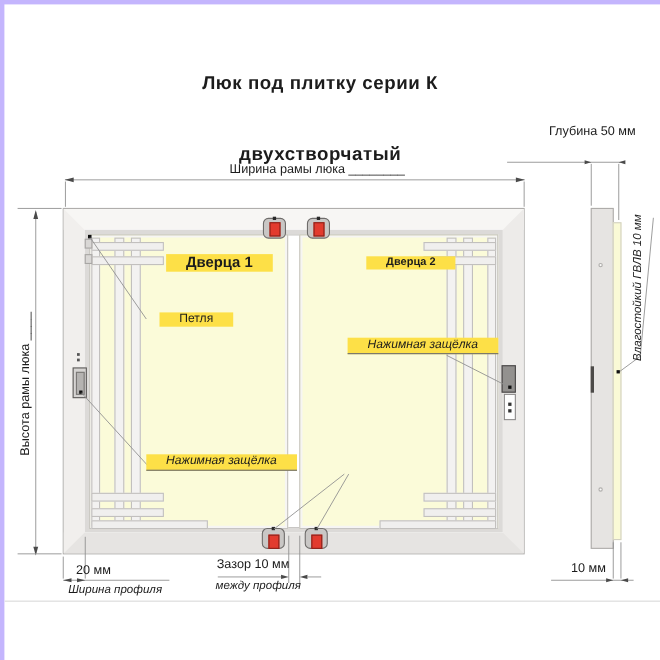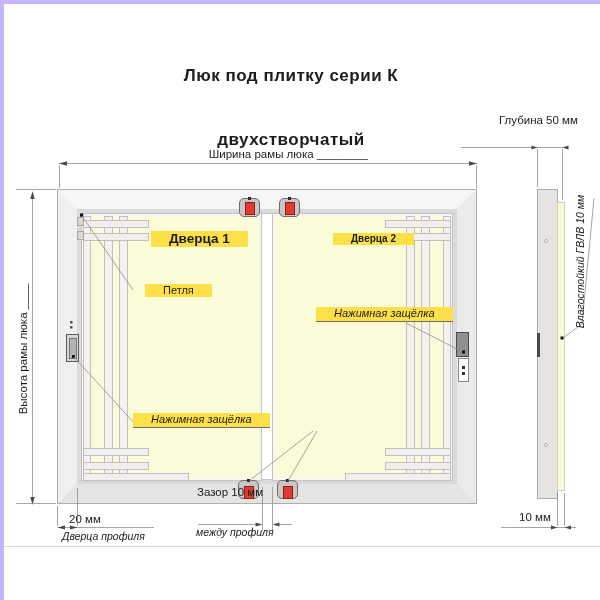--- a/index.html
+++ b/index.html
@@ -188,22 +188,22 @@
   <div class="lbl whitebg" style="left:329px; top:229px; font-size:10px; font-weight:600;">Дверца 2</div>
 
   <div class="lbl callout whitebg" style="left:126px; top:280px;margin-left:15px;">Петля</div>
 
   <div class="lbl callout ital undl whitebg" style="left:129px; top:409px;">Нажимная защёлка</div>
 
   <div class="lbl callout ital undl whitebg" style="left:312px; top:303px;">Нажимная защёлка</div>
 
 
   <div class="lbl dim" style="left:65px; top:509px;">20 мм</div>
-  <div class="lbl small ital" style="left:58px; top:526px;">Дверца профиля</div>
-
-  <div class="lbl dim" style="left:193px; top:482px;">Зазор 10 мм</div>
+  <div class="lbl small ital" style="left:58px; top:526px;">Ширина профиля</div>
+
+  <div class="lbl dim" style="left:193px; top:503px;">Зазор 10 мм</div>
   <div class="lbl small ital" style="left:192px; top:522px;">между профиля</div>
 
   <div class="lbl dim" style="left:515px; top:507px;">10 мм</div>
 
   <div class="lbl small ital rot" style="left:502px; top:250px; width:150px; height:15px;">Влагостойкий ГВЛВ 10 мм</div>
 
 </div>
 
 </body></html>

